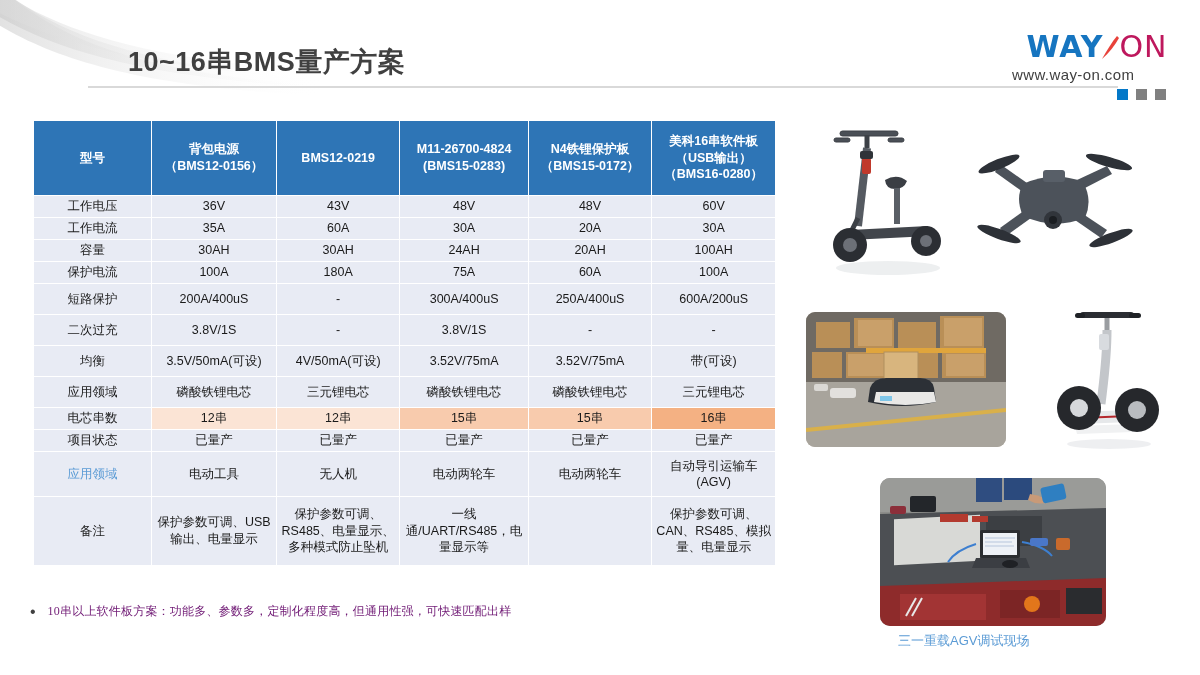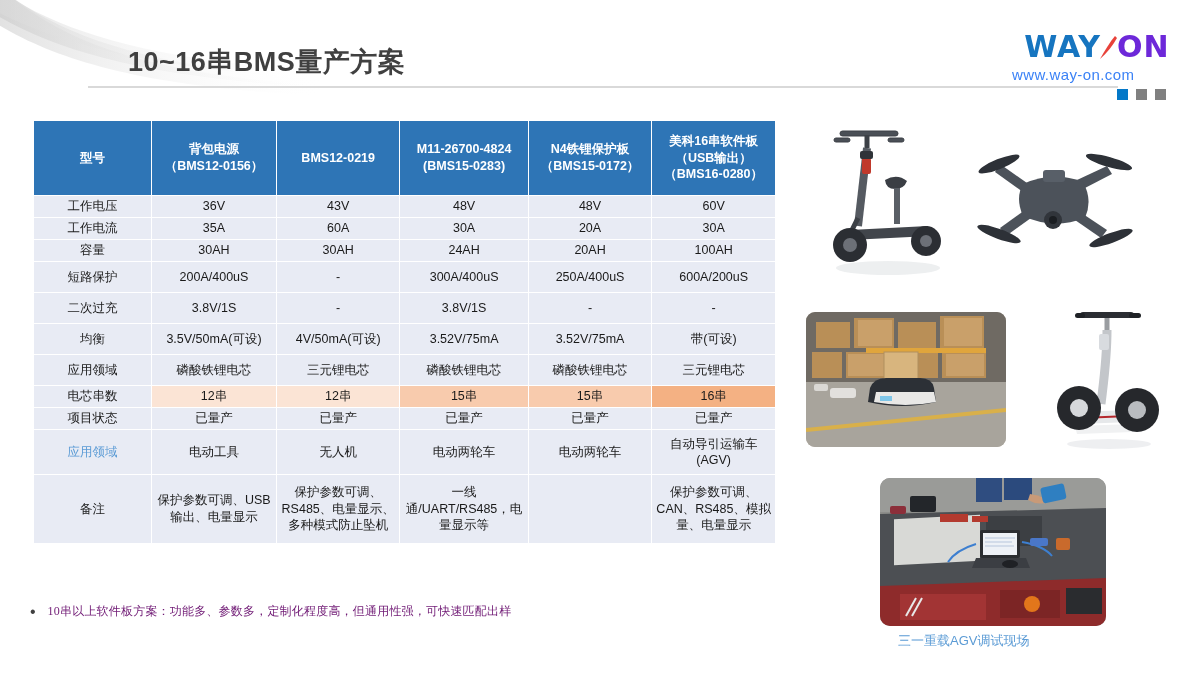--- a/index.html
+++ b/index.html
@@ -22,24 +22,24 @@
   
   .logo-box{position:absolute;right:18px;top:12px;width:170px;margin-top:20px;}
   .logo-mark{display:flex;align-items:center;justify-content:center;gap:0;}
   .logo-way{
     font-size:30px;font-weight:700;color:#1675C0;letter-spacing:1px;
     font-family:"DejaVu Sans",sans-serif;line-height:1;
   }
   .logo-swoosh{position:relative;width:16px;height:28px;}
   .logo-swoosh svg{position:absolute;left:-3px;top:2px;}
   .logo-on{
-    font-size:30px;font-weight:700;color:#6d28d9;letter-spacing:1px;
+    font-size:30px;font-weight:400;color:#be185d;letter-spacing:1px;
     font-family:"DejaVu Sans",sans-serif;line-height:1;
   }
-  .logo-url{margin-top:4px;font-size:15px;color:#3b82f6;letter-spacing:.4px;}
+  .logo-url{margin-top:4px;font-size:15px;color:#404040;letter-spacing:.4px;}
   .logo-squares{margin-top:6px;display:flex;justify-content:flex-end;gap:8px;padding-right:16px;}
   .logo-squares span{width:11px;height:11px;display:block;}
   
   .spec-table{
     position:absolute;left:33px;top:120px;width:743px;
     border-collapse:separate;border-spacing:1px;
     background:#ffffff;
     font-size:12.5px;color:#1a1a1a;
   }
   .spec-table th{
@@ -159,20 +159,28 @@
         <td>30A</td>
       </tr>
       <tr class="r-short">
         <td class="rowhead">容量</td>
         <td>30AH</td>
         <td>30AH</td>
         <td>24AH</td>
         <td>20AH</td>
         <td>100AH</td>
       </tr>
+      <tr class="r-short">
+        <td class="rowhead">保护电流</td>
+        <td>100A</td>
+        <td>180A</td>
+        <td>75A</td>
+        <td>60A</td>
+        <td>100A</td>
+      </tr>
       <tr class="r-tall">
         <td class="rowhead">短路保护</td>
         <td>200A/400uS</td>
         <td>-</td>
         <td>300A/400uS</td>
         <td>250A/400uS</td>
         <td>600A/200uS</td>
       </tr>
       <tr class="r-tall">
         <td class="rowhead">二次过充</td>

